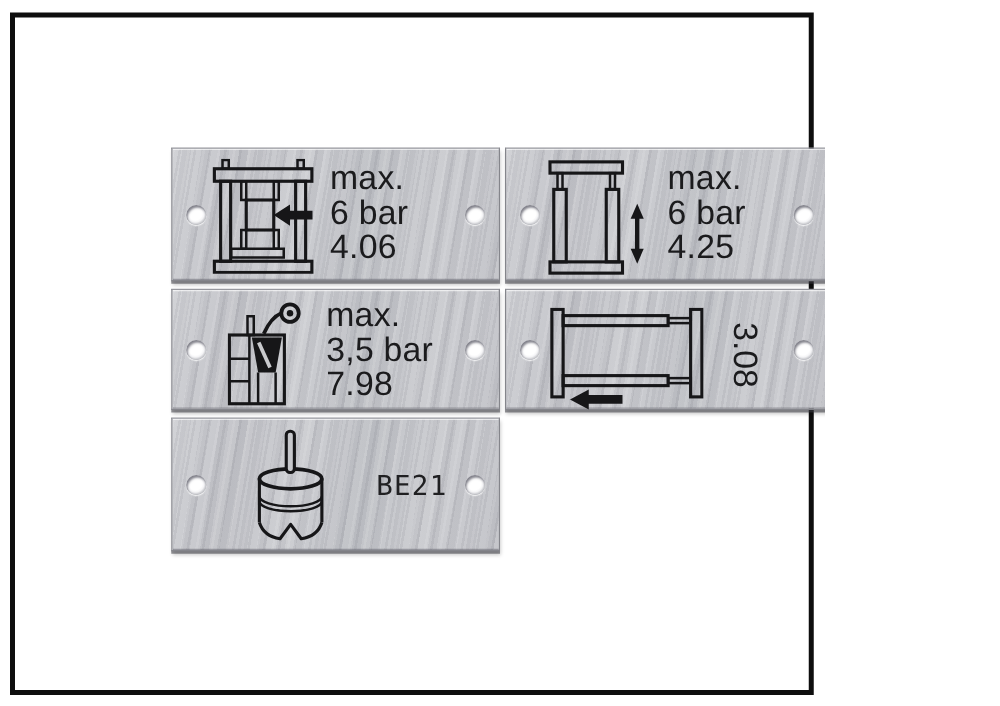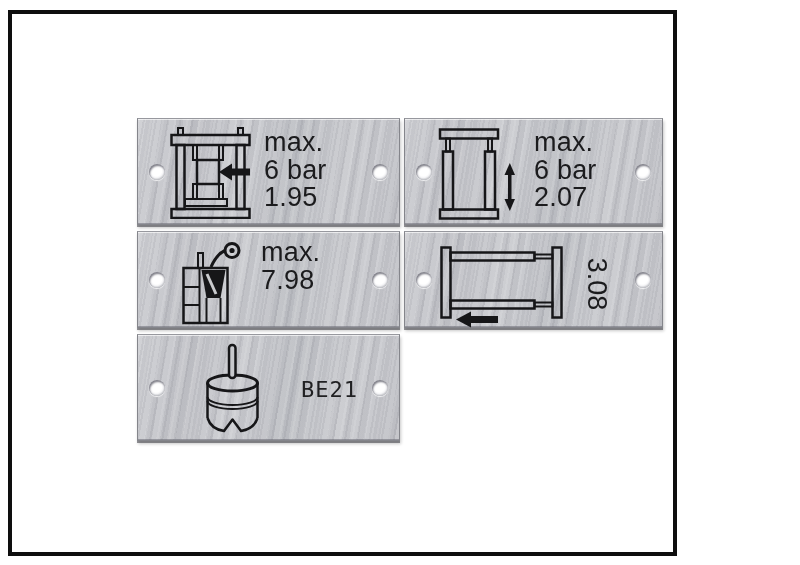--- a/index.html
+++ b/index.html
@@ -1,17 +1,17 @@
 <!DOCTYPE html>
 <html><head>
 <meta charset="utf-8">
 <style>
   html,body{margin:0;padding:0;background:#ffffff;}
   .canvas{position:relative;width:660px;height:565px;background:#ffffff;overflow:hidden;
-          font-family:"Liberation Sans", sans-serif;padding-left:26px;}
+          font-family:"Liberation Sans", sans-serif;}
   .frame{position:absolute;left:8px;top:10px;right:9px;bottom:9px;border:4px solid #0e0e0e;}
   .grid{position:absolute;left:137px;top:118px;display:grid;
         grid-template-columns:263px 259px;grid-template-rows:107px 97px 107px;
         column-gap:4px;row-gap:6px;}
   .plate{position:relative;
     background:
       repeating-linear-gradient(100deg, rgba(255,255,255,.10) 0 2px, rgba(0,0,0,0) 2px 5px, rgba(70,70,82,.08) 5px 7px, rgba(0,0,0,0) 7px 12px),
       repeating-linear-gradient(99deg, rgba(255,255,255,.06) 0 8px, rgba(90,90,104,.06) 8px 15px),
       linear-gradient(101deg, #cfd0d4 0%, #c1c2c7 20%, #cbccd0 38%, #bec0c5 58%, #cacbcf 76%, #c2c3c8 100%);
     border:1px solid #84858b;border-top-color:#97989e;
@@ -69,42 +69,42 @@
         <rect class="thin" x="25" y="57" width="4" height="15"></rect>
         <rect class="thin" x="51" y="57" width="4" height="15"></rect>
         <rect class="ln" x="29" y="33" width="22" height="24"></rect>
         <rect class="thin" x="17" y="72" width="42" height="7"></rect>
         <rect class="ln" x="3.5" y="82" width="78" height="9"></rect>
         <polygon class="solid" points="51,45 64,36.5 64,41.5 82,41.5 82,48.5 64,48.5 64,53.5"></polygon>
       </svg>
       <div class="txt">
         <div>max.</div>
         <div>6 bar</div>
-        <div>1.95</div>
+        <div>4.06</div>
       </div>
     </div>
 
     <div class="plate p2">
       <div class="hole hole-l"></div>
       <div class="hole hole-r"></div>
       <svg class="ic" viewBox="0 0 84 92">
         <rect class="ln" x="7" y="1.5" width="58" height="9"></rect>
         <rect class="thin" x="13" y="10.5" width="4" height="13"></rect>
         <rect class="thin" x="55" y="10.5" width="4" height="13"></rect>
         <rect class="ln" x="10" y="23.5" width="10" height="58"></rect>
         <rect class="ln" x="52" y="23.5" width="10" height="58"></rect>
         <rect class="ln" x="7" y="81.5" width="58" height="9"></rect>
         <rect class="solid" x="75" y="44" width="3.5" height="30"></rect>
         <polygon class="solid" points="76.8,35 71.5,47 82,47"></polygon>
         <polygon class="solid" points="76.8,83 71.5,71 82,71"></polygon>
       </svg>
       <div class="txt">
         <div>max.</div>
         <div>6 bar</div>
-        <div>2.07</div>
+        <div>4.25</div>
       </div>
     </div>
 
     <div class="plate p3">
       <div class="hole hole-l"></div>
       <div class="hole hole-r"></div>
       <svg class="ic" viewBox="0 0 66 88">
         <rect class="thin" x="16" y="12" width="5" height="15"></rect>
         <rect class="ln" x="1.5" y="27" width="44" height="55"></rect>
         <line class="thin" x1="17.5" y1="27" x2="17.5" y2="82"></line>
@@ -113,20 +113,21 @@
         <polygon class="solid" points="19.5,29 43.5,29 38.5,57 24.5,57"></polygon>
         <line x1="25" y1="33" x2="34" y2="53" stroke="#c9cacd" stroke-width="3" fill="none"></line>
         <line class="thin" x1="24.5" y1="57" x2="24.5" y2="82"></line>
         <line class="thin" x1="38.5" y1="57" x2="38.5" y2="82"></line>
         <path class="bold" d="M29 26 C 33 17, 37 12, 43 9.5"></path>
         <circle class="bold" cx="50" cy="9.5" r="7"></circle>
         <circle class="solid" cx="50" cy="9.5" r="2.6"></circle>
       </svg>
       <div class="txt">
         <div>max.</div>
+        <div>3,5 bar</div>
         <div>7.98</div>
       </div>
     </div>
 
     <div class="plate p4">
       <div class="hole hole-l"></div>
       <div class="hole hole-r"></div>
       <svg class="ic" viewBox="0 0 125 82">
         <rect class="ln" x="3.5" y="1.5" width="9" height="70"></rect>
         <rect class="ln" x="114.5" y="1.5" width="9" height="70"></rect>

